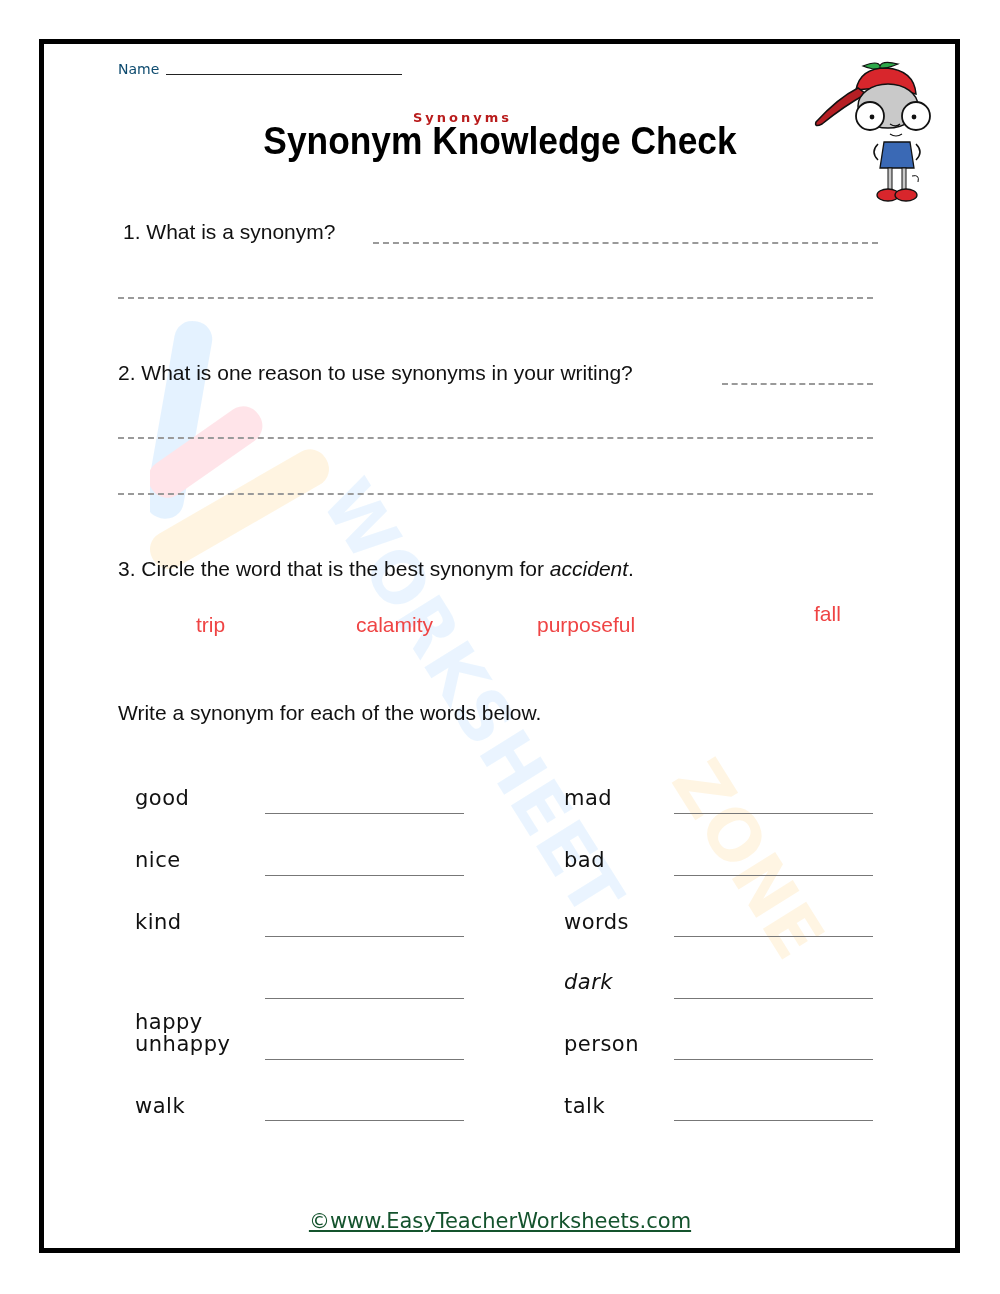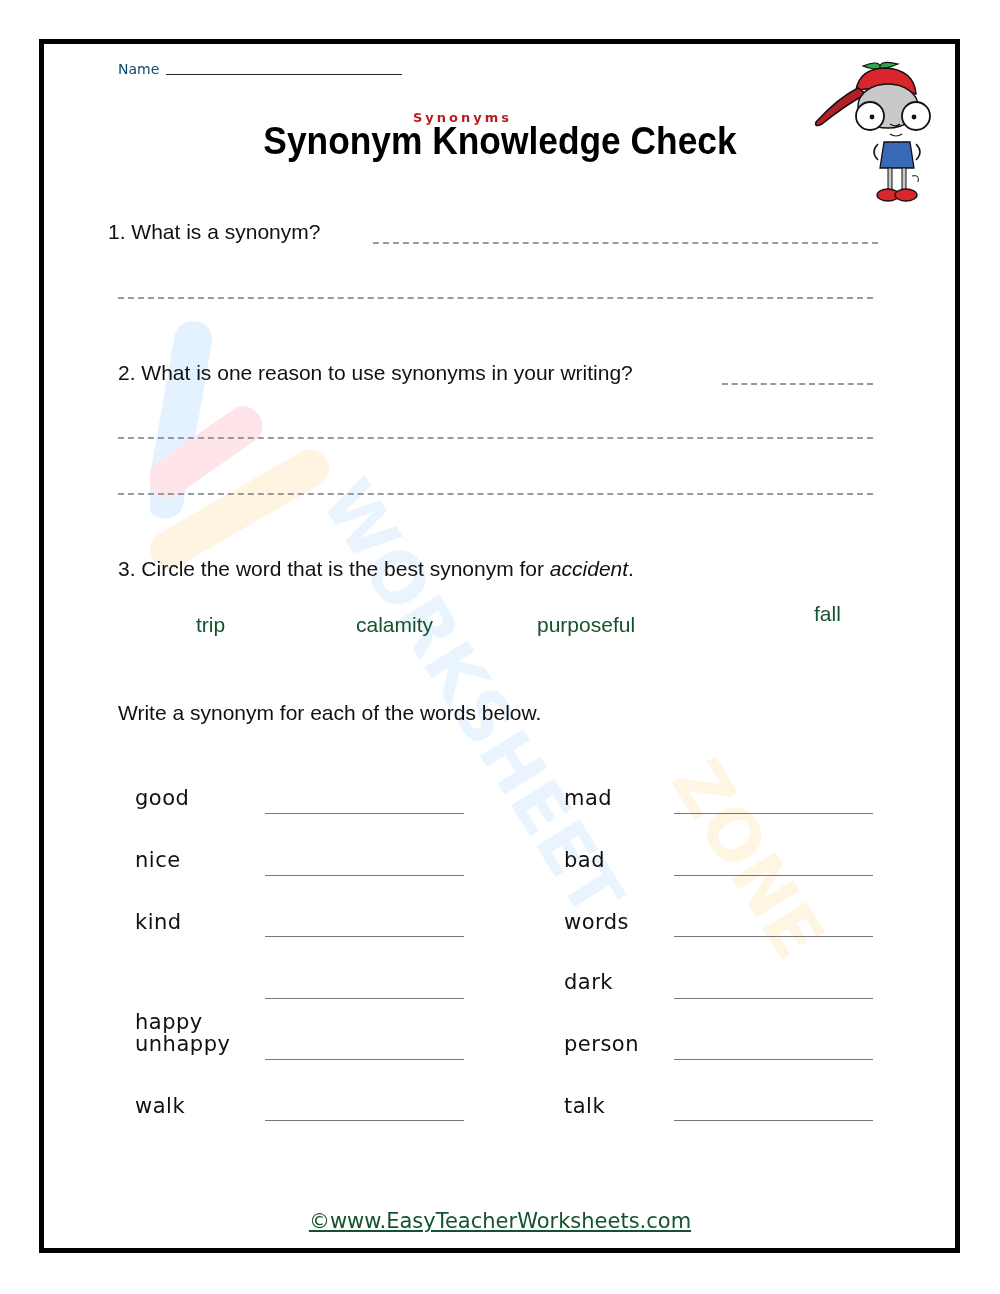--- a/index.html
+++ b/index.html
@@ -5,21 +5,21 @@
   html, body { margin: 0; padding: 0; background: #ffffff; }
   body { width: 1000px; height: 1294px; position: relative; overflow: hidden; font-family: "Liberation Sans", sans-serif; color: #111; }
   .page-border { position: absolute; left: 39px; top: 39px; width: 911px; height: 1204px; border: 5px solid #000; }
   .abs { position: absolute; white-space: nowrap; }
   .hdr-name { left: 118px; top: 61px; font-size: 14px; font-family: "DejaVu Sans", sans-serif; color: #0c4a6e; }
   .hdr-name-line { left: 166px; top: 74px; width: 236px; height: 0; border-top: 1.5px solid #222; }
   .hdr-topic { left: 413px; top: 66px; font-size: 13px; font-weight: bold; letter-spacing: 3px; color: #b91c1c; font-family: "DejaVu Sans", sans-serif; margin-top: 44px; }
   .title { left: 0; width: 1000px; text-align: center; top: 120px; font-size: 38px; font-weight: bold; color: #000; letter-spacing: 0px; transform: scaleX(0.93); transform-origin: 500px 0; }
   .q { font-size: 21px; color: #111; }
   .dash-line { position: absolute; height: 0; border-top: 2px dashed #9a9a9a; }
-  .choice { font-size: 21px; color: #14532d; }
+  .choice { font-size: 21px; color: #ef4444; }
   .word { font-size: 21px; font-family: "DejaVu Sans", sans-serif; color: #111; letter-spacing: 0.5px; }
   .ans-line { position: absolute; height: 0; border-top: 1.5px solid #777; width: 199px; }
   .footer-link { left: 0; width: 1000px; text-align: center; top: 1209px; font-size: 21px; color: #14532d; text-decoration: underline; font-family: "DejaVu Sans", sans-serif; }
   .watermark { position: absolute; left: 150px; top: 300px; width: 760px; height: 700px; pointer-events: none; }
   .mascot { position: absolute; left: 808px; top: 56px; width: 145px; height: 148px; }
 </style>
 </head>
 <body>
 
 <div class="page-border"></div>
@@ -62,21 +62,21 @@
   <rect x="80" y="112" width="4" height="22" fill="#c9c9c9" stroke="#111" stroke-width="1"></rect>
   <rect x="94" y="112" width="4" height="22" fill="#c9c9c9" stroke="#111" stroke-width="1"></rect>
   <path d="M104 120 Q112 118 110 126" fill="none" stroke="#111" stroke-width="1"></path>
 
   <ellipse cx="80" cy="139" rx="11" ry="6" fill="#d8262c" stroke="#111" stroke-width="1.3"></ellipse>
   <ellipse cx="98" cy="139" rx="11" ry="6" fill="#d8262c" stroke="#111" stroke-width="1.3"></ellipse>
 </svg>
 
 <div class="abs title">Synonym Knowledge Check</div>
 
-<span class="abs q" style="left:108px; top:220px;text-align:right;">1. What is a synonym?</span>
+<span class="abs q" style="left:123px; top:220px;text-align:right;">1. What is a synonym?</span>
 <div class="dash-line" style="left:373px; top:242px; width:505px;"></div>
 <div class="dash-line" style="left:118px; top:297px; width:755px;"></div>
 
 <span class="abs q" style="left:118px; top:361px;">2. What is one reason to use synonyms in your writing?</span>
 <div class="dash-line" style="left:722px; top:383px; width:151px;"></div>
 <div class="dash-line" style="left:118px; top:437px; width:755px;"></div>
 <div class="dash-line" style="left:118px; top:493px; width:755px;"></div>
 
 <span class="abs q" style="left:118px; top:557px;"><span>3. Circle the word that is the best synonym for </span><em>accident</em><span>.</span></span>
 
@@ -99,20 +99,20 @@
 <div class="ans-line" style="left:265px; top:1059px;"></div>
 <span class="abs word" style="left:135px; top:1094px;">walk</span>
 <div class="ans-line" style="left:265px; top:1120px;"></div>
 
 <span class="abs word" style="left:564px; top:786px;">mad</span>
 <div class="ans-line" style="left:674px; top:813px;"></div>
 <span class="abs word" style="left:564px; top:848px;">bad</span>
 <div class="ans-line" style="left:674px; top:875px;"></div>
 <span class="abs word" style="left:564px; top:910px;">words</span>
 <div class="ans-line" style="left:674px; top:936px;"></div>
-<span class="abs word" style="left:564px; top:970px;">dark</span>
+<span class="abs word" style="left:564px; top:970px;font-style:italic;">dark</span>
 <div class="ans-line" style="left:674px; top:998px;"></div>
 <span class="abs word" style="left:564px; top:1032px;">person</span>
 <div class="ans-line" style="left:674px; top:1059px;"></div>
 <span class="abs word" style="left:564px; top:1094px;">talk</span>
 <div class="ans-line" style="left:674px; top:1120px;"></div>
 
 <div class="abs footer-link">©www.EasyTeacherWorksheets.com</div>
 
 </body></html>

